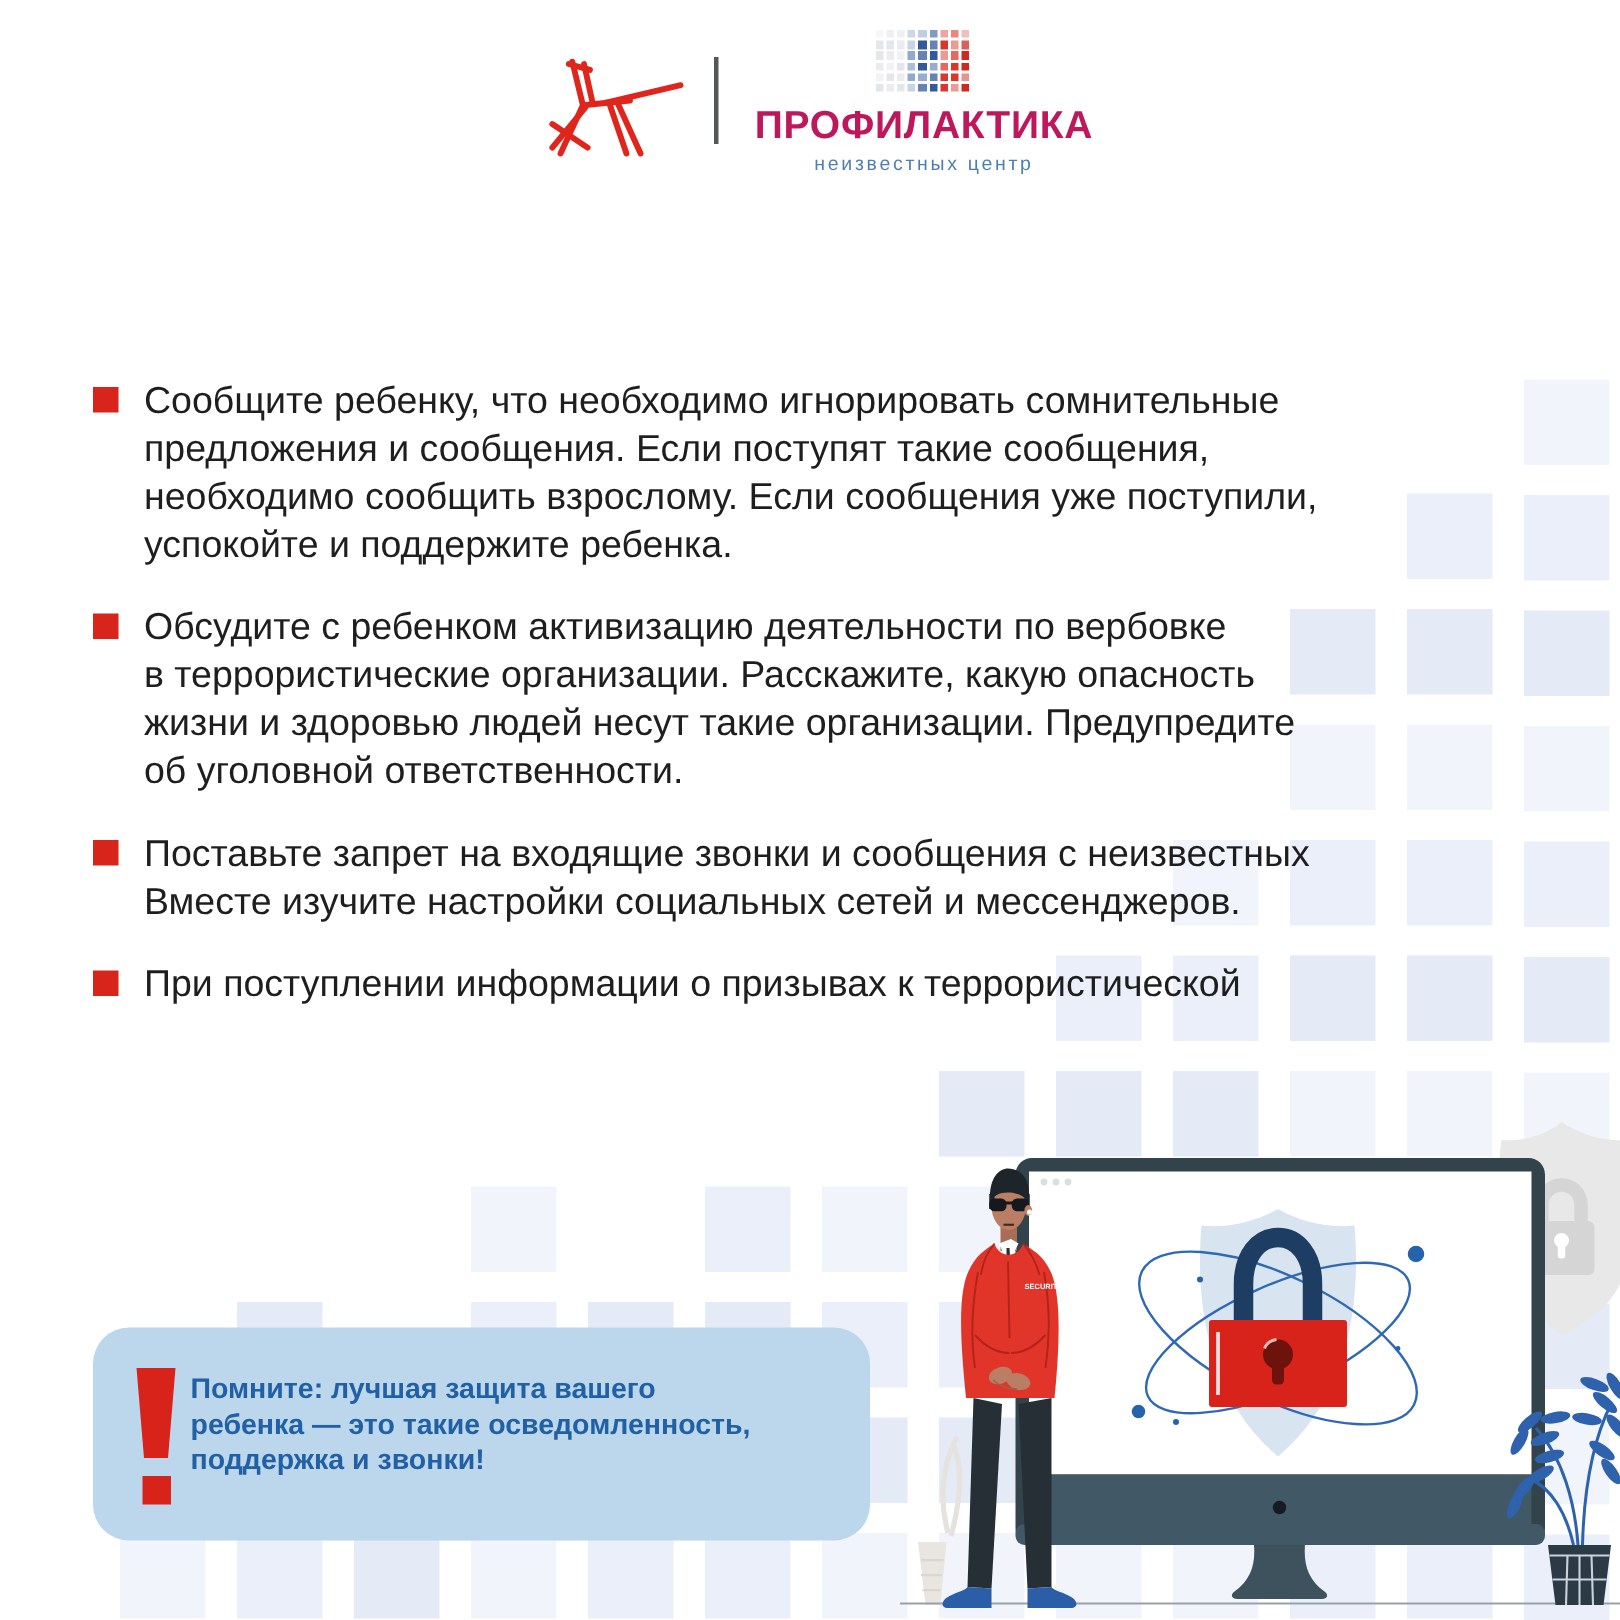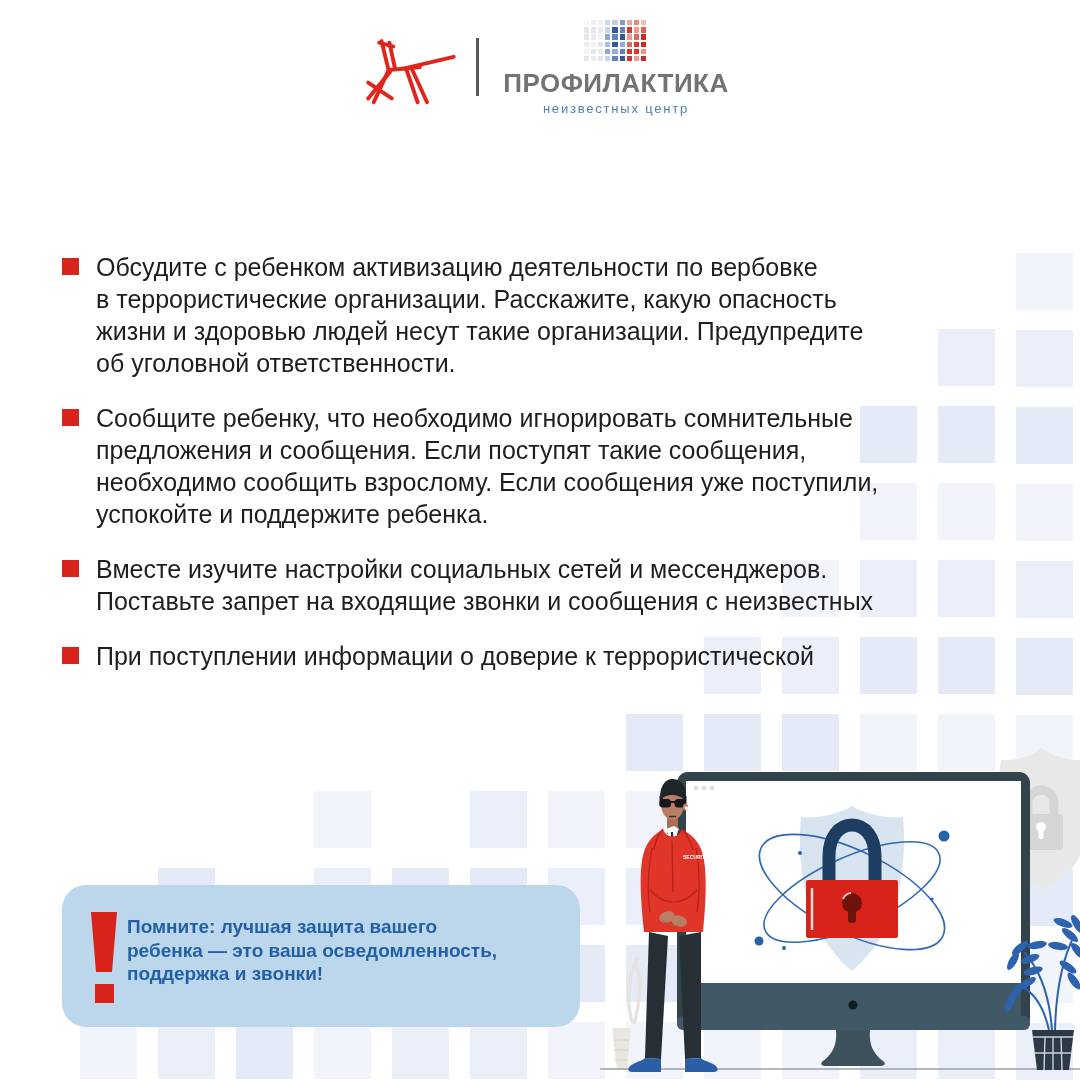--- a/index.html
+++ b/index.html
@@ -8,21 +8,21 @@
   
   .bg-squares{position:absolute;inset:0;z-index:0;}
   .bg-sq{position:absolute;width:57px;height:57px;background:#E4EBF7;}
   
   .header{position:absolute;left:0;top:0;width:1080px;height:133px;z-index:2;}
   .chair-logo{position:absolute;left:358px;top:26px;width:102px;height:82px;}
   .logo-divider{position:absolute;left:476px;top:38px;width:3px;height:58px;background:#55565A;}
   .brand-block{position:absolute;left:500px;top:20px;width:232px;text-align:center;}
   .grid-logo{position:relative;margin:0 auto;width:65px;height:43px;}
   .grid-cell{position:absolute;width:5.4px;height:5.4px;}
-  .brand-name{margin-top:5px;font-size:26px;font-weight:bold;color:#737373;letter-spacing:.5px;white-space:nowrap;}
+  .brand-name{margin-top:5px;font-size:26px;font-weight:bold;color:#be185d;letter-spacing:.5px;white-space:nowrap;}
   .brand-sub{margin-top:2px;font-size:13px;color:#4D7FB3;letter-spacing:1.8px;white-space:nowrap;}
   
   .banner{position:absolute;left:0;top:133px;width:1080px;height:103px;background:#D3271E;z-index:2;
           display:flex;align-items:center;justify-content:center;}
   .banner-title{color:#ffffff;font-weight:bold;font-size:40px;white-space:nowrap;
                 display:inline-block;transform:scaleX(.8);transform-origin:center;}
   
   .points{position:absolute;left:62px;top:251px;width:960px;z-index:2;}
   .point{position:relative;padding-left:34px;margin-bottom:23px;}
   .point .marker{position:absolute;left:0;top:7px;width:17px;height:17px;background:#D7251B;}
@@ -188,51 +188,51 @@
         </div>
       <div class="brand-name">ПРОФИЛАКТИКА</div>
       <div class="brand-sub">неизвестных центр</div>
     </div>
   </div>
 
 
   <div class="points">
     <div class="point">
       <span class="marker"></span>
+      <div class="line">Сообщите ребенку, что необходимо игнорировать сомнительные</div>
+      <div class="line">предложения и сообщения. Если поступят такие сообщения,</div>
+      <div class="line">необходимо сообщить взрослому. Если сообщения уже поступили,</div>
+      <div class="line">успокойте и поддержите ребенка.</div>
+    </div>
+    <div class="point">
+      <span class="marker"></span>
       <div class="line">Обсудите с ребенком активизацию деятельности по вербовке</div>
       <div class="line">в террористические организации. Расскажите, какую опасность</div>
       <div class="line">жизни и здоровью людей несут такие организации. Предупредите</div>
       <div class="line">об уголовной ответственности.</div>
     </div>
     <div class="point">
       <span class="marker"></span>
-      <div class="line">Сообщите ребенку, что необходимо игнорировать сомнительные</div>
-      <div class="line">предложения и сообщения. Если поступят такие сообщения,</div>
-      <div class="line">необходимо сообщить взрослому. Если сообщения уже поступили,</div>
-      <div class="line">успокойте и поддержите ребенка.</div>
+      <div class="line">Поставьте запрет на входящие звонки и сообщения с неизвестных</div>
+      <div class="line">Вместе изучите настройки социальных сетей и мессенджеров.</div>
     </div>
     <div class="point">
       <span class="marker"></span>
-      <div class="line">Вместе изучите настройки социальных сетей и мессенджеров.</div>
-      <div class="line">Поставьте запрет на входящие звонки и сообщения с неизвестных</div>
-    </div>
-    <div class="point">
-      <span class="marker"></span>
-      <div class="line">При поступлении информации о доверие к террористической</div>
+      <div class="line">При поступлении информации о призывах к террористической</div>
     </div>
   </div>
 
   <div class="note-box">
     <svg class="note-excl" viewBox="0 0 36 92">
       <polygon points="6,0 32,0 27,60 11,60" fill="#D7231A"></polygon>
       <rect x="10" y="72" width="19" height="19" fill="#D7231A"></rect>
     </svg>
     <div class="note-lines">
       <div class="line">Помните: лучшая защита вашего</div>
-      <div class="line">ребенка — это ваша осведомленность,</div>
+      <div class="line">ребенка — это такие осведомленность,</div>
       <div class="line">поддержка и звонки!</div>
     </div>
   </div>
 
   <svg class="illus" viewBox="0 0 480 340">
 
     <g>
       <path d="M441,8 C455,17 470,21 484,20 L484,105 C478,128 462,140 441,150 C418,134 400,112 399,58 C399,40 400,26 401,20 C415,21 430,17 441,8 Z" fill="#E8E8E8"></path>
       <path d="M428,74 v-11 a13,13 0 0 1 26,0 v11" fill="none" stroke="#D5D5D5" stroke-width="9"></path>
       <rect x="419" y="74" width="44" height="36" rx="4" fill="#D5D5D5"></rect>

